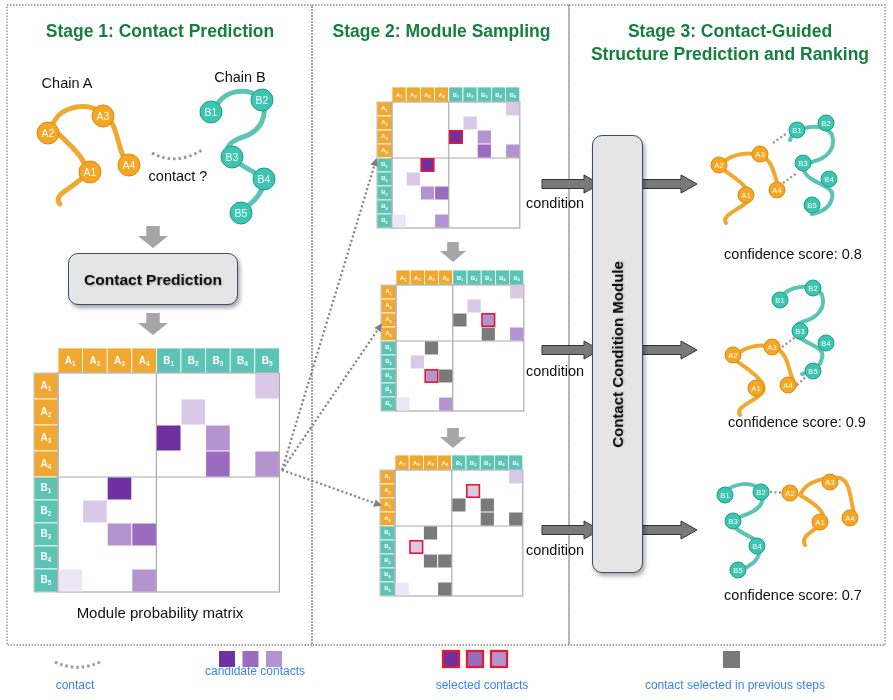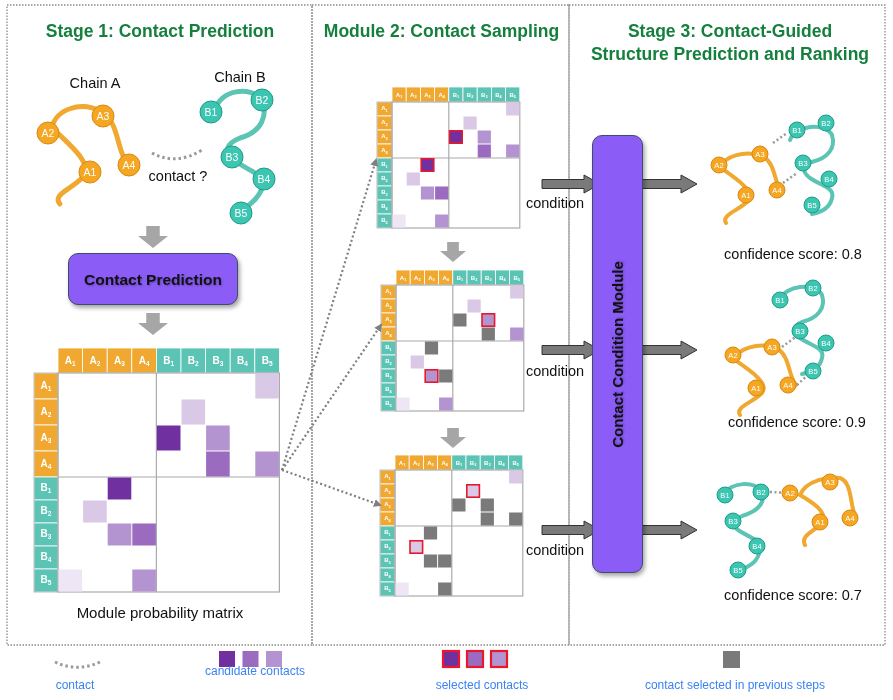--- a/index.html
+++ b/index.html
@@ -1,21 +1,21 @@
 <!DOCTYPE html>
 <html><head>
 <meta charset="utf-8">
 <style>
   html, body { margin:0; padding:0; background:#ffffff; }
   body { width:893px; height:700px; position:relative; overflow:hidden; font-family:"Liberation Sans", sans-serif; color:#111; }
   #canvas { position:absolute; left:0; top:0; width:893px; height:700px; }
   .stage-title { position:absolute; font-weight:bold; font-size:17.5px; text-align:center; line-height:22px; color:#15803d; }
   .caption { position:absolute; font-size:14.5px; text-align:center; color:#111; white-space:nowrap; }
   .legend-label { position:absolute; font-size:12px; text-align:center; color:#3b82f6; white-space:nowrap; }
-  .module-box { position:absolute; border:1.5px solid #3f4b6b; border-radius:10px; background:#8b5cf6; box-shadow:2px 3px 4px rgba(0,0,0,0.35); box-sizing:border-box; display:flex; align-items:center; justify-content:center; text-align:center; font-weight:bold; color:#111; text-shadow:1px 1px 2px rgba(0,0,0,0.25); }
+  .module-box { position:absolute; border:1.5px solid #3f4b6b; border-radius:10px; background:#e5e5e5; box-shadow:2px 3px 4px rgba(0,0,0,0.35); box-sizing:border-box; display:flex; align-items:center; justify-content:center; text-align:center; font-weight:bold; color:#111; text-shadow:1px 1px 2px rgba(0,0,0,0.25); }
   .module-vertical-text { transform:rotate(-90deg); white-space:nowrap; font-size:15px; font-weight:bold; }
   svg text { font-family:"Liberation Sans", sans-serif; }
 </style>
 </head>
 <body>
 
 <svg id="canvas" width="893" height="700" viewBox="0 0 893 700" xmlns="http://www.w3.org/2000/svg">
   <defs>
     <marker id="dot-arrow" markerWidth="8" markerHeight="8" refX="6" refY="4" orient="auto" markerUnits="userSpaceOnUse">
       <path d="M0,0 L8,4 L0,8 z" fill="#7f7f7f"></path>
@@ -447,25 +447,25 @@
       <rect x="242.5" y="651" width="16" height="16" fill="#9B6BC0"></rect>
       <rect x="266" y="651" width="16" height="16" fill="#B393D0"></rect>
       <rect x="443" y="651" width="16" height="16" fill="#7030A0" stroke="#E8192C" stroke-width="2.2"></rect>
       <rect x="467" y="651" width="16" height="16" fill="#9B6BC0" stroke="#E8192C" stroke-width="2.2"></rect>
       <rect x="491" y="651" width="16" height="16" fill="#B393D0" stroke="#E8192C" stroke-width="2.2"></rect>
       <rect x="723" y="651" width="17" height="17" fill="#7A7A7A"></rect>
     </g>
 </svg>
 
 <div class="stage-title" style="left:10px; top:20px; width:300px;">Stage 1:  Contact Prediction</div>
-<div class="stage-title" style="left:314px; top:20px; width:255px;">Module 2:  Contact Sampling</div>
+<div class="stage-title" style="left:314px; top:20px; width:255px;">Stage 2:  Module Sampling</div>
 <div class="stage-title" style="left:572px; top:20px; width:316px;">Stage 3:  Contact-Guided</div>
 <div class="stage-title" style="left:572px; top:43px; width:316px;">Structure Prediction and Ranking</div>
 
-<div class="caption" style="left:60px; top:75px; width:70px;">Chain A</div>
+<div class="caption" style="left:32px; top:75px; width:70px;">Chain A</div>
 <div class="caption" style="left:205px; top:69px; width:70px;">Chain B</div>
 <div class="caption" style="left:143px; top:168px; width:70px;">contact ?</div>
 
 <div class="module-box" style="left:68px; top:253px; width:170px; height:52px; font-size:15.5px; line-height:19px;">
   <div>
     <div>Contact Prediction</div>
   </div>
 </div>
 
 <div class="caption" style="left:40px; top:604px; width:240px; font-size:15px;">Module probability matrix</div>

